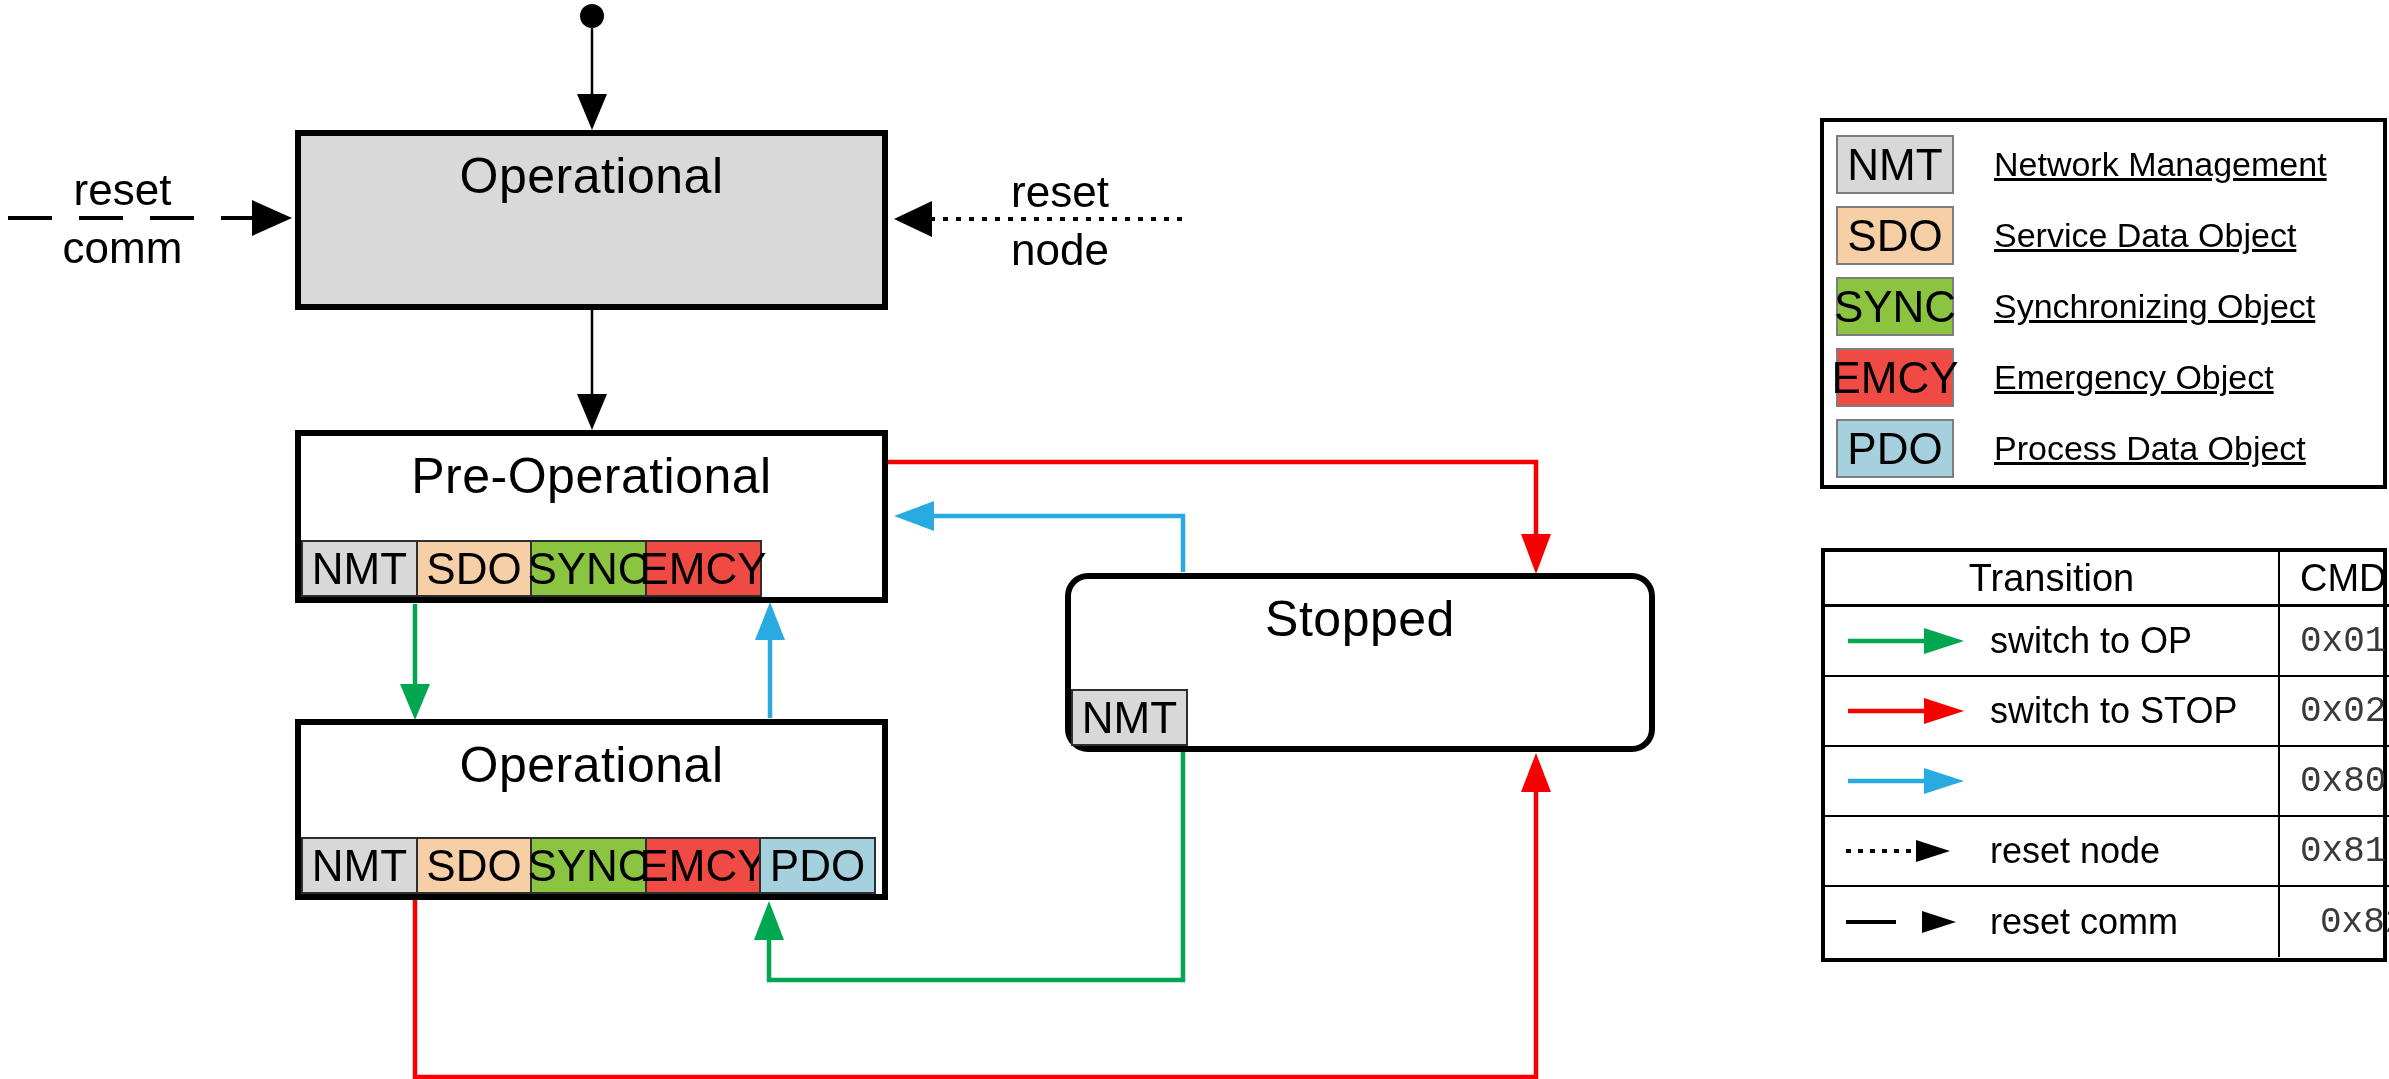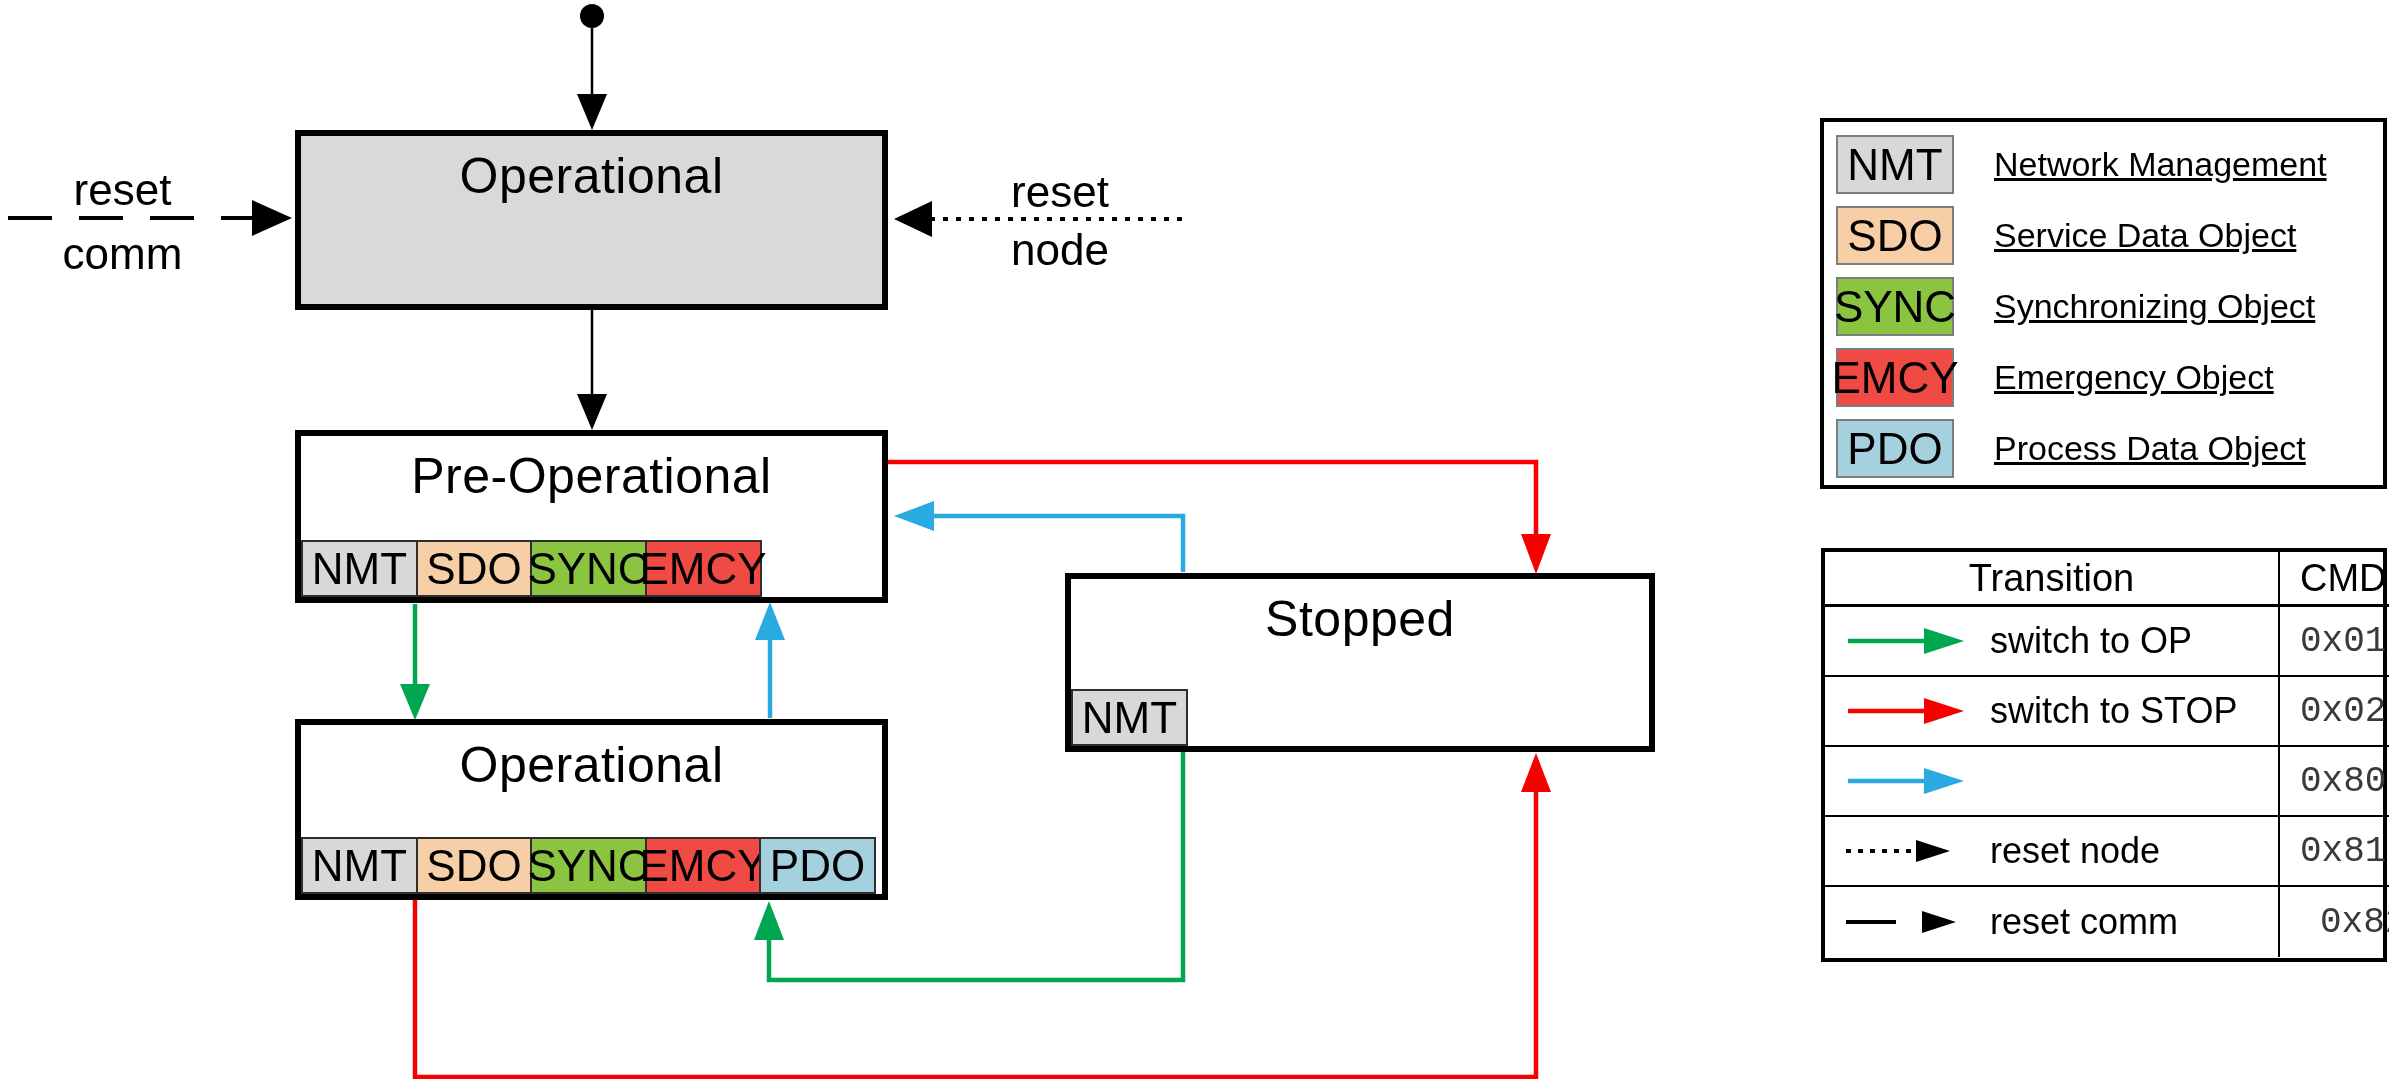--- a/index.html
+++ b/index.html
@@ -121,29 +121,29 @@
     <div class="state-title">Operational</div>
     <div class="tabs">
         <div class="tab" style="background: rgb(216, 216, 216);">NMT</div>
         <div class="tab" style="background: rgb(247, 207, 166);">SDO</div>
         <div class="tab" style="background: rgb(138, 196, 64);">SYNC</div>
         <div class="tab" style="background: rgb(240, 74, 69);">EMCY</div>
         <div class="tab" style="background: rgb(165, 208, 222);">PDO</div>
       </div>
   </div>
 
-  <div class="state" id="st-stop" style="left:1065px; top:573px; width:590px; height:179px;">
+  <div class="state" id="st-stop" style="left:1065px; top:573px; width:590px; height:179px;border-radius:23px;">
     <div class="state-title">Stopped</div>
     <div class="tabs">
         <div class="tab" style="background: rgb(216, 216, 216);">NMT</div>
       </div>
   </div>
 
   <div class="ext-label" style="left:40px; top:168px; width:165px;">reset</div>
-  <div class="ext-label" style="left:40px; top:232px; width:165px;text-align:center;">comm</div>
+  <div class="ext-label" style="left:40px; top:226px; width:165px;text-align:center;">comm</div>
 
   <div class="ext-label" style="left:980px; top:170px; width:160px;">reset</div>
   <div class="ext-label" style="left:980px; top:228px; width:160px;">node</div>
 
   <div id="legend">
       <div class="legend-row">
         <div class="legend-chip" style="background: rgb(216, 216, 216);">NMT</div>
         <div class="legend-text">Network Management</div>
       </div>
       <div class="legend-row">

